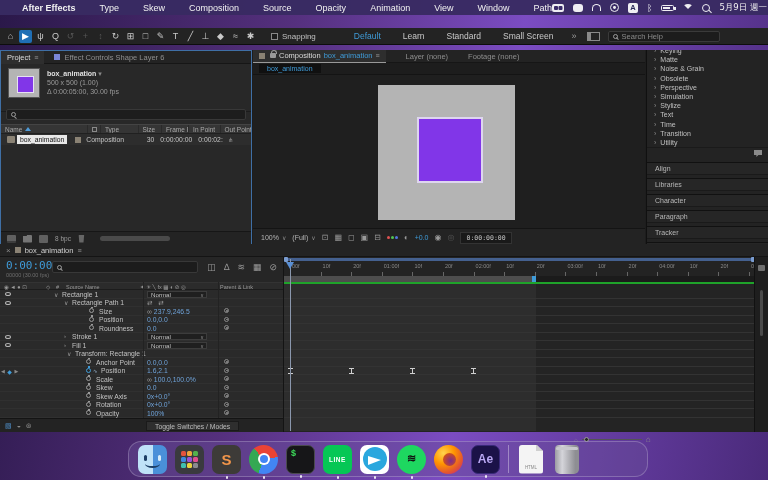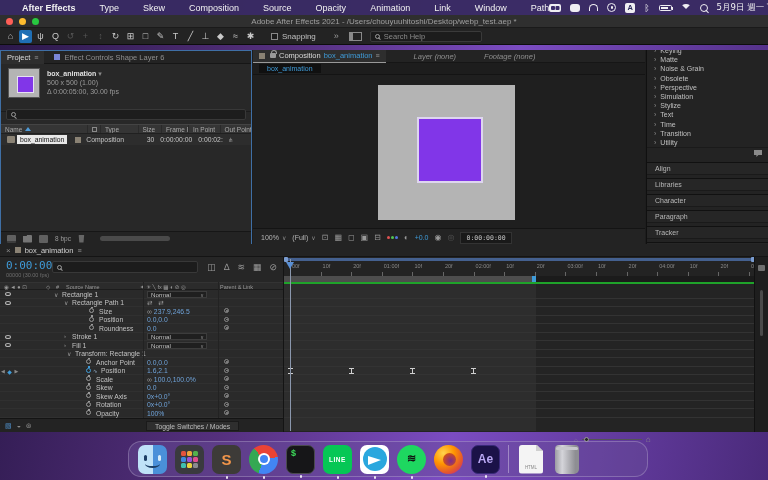--- a/index.html
+++ b/index.html
@@ -91,21 +91,21 @@
   #hscroll { width:70px; height:5px; background:#4a4a4a; border-radius:3px; margin-left:8px; }
 
   
   #comp-panel { position:absolute; left:253px; top:0; width:392px; height:196px; background:#262626; }
   #comp-tabs { height:13px; background:#232323; display:flex; align-items:center; font-size:7.5px; color:#8f8f8f; border-bottom:1px solid #161616; }
   #comp-tab-active { display:flex; align-items:center; gap:3px; padding:0 6px; height:13px; background:#2e2e2e; border-bottom:1px solid #999; color:#d8d8d8; }
   .tanchip { width:6px; height:6px; background:#8a8274; }
   .lock { width:6px; height:5px; background:#9a9a9a; position:relative; margin-left:2px; border-radius:1px; }
   .lock::before { content:""; position:absolute; left:1px; top:-3px; width:4px; height:3px; border:1px solid #9a9a9a; border-bottom:none; border-radius:3px 3px 0 0; }
   #comp-tab-active .comp-name { color:#3f9bd8; }
-  .ghost-tab { margin-left:28px;font-style:italic; }
+  .ghost-tab { margin-left:20px; }
   #comp-crumbs { height:12px; background:#1d1d1d; display:flex; align-items:center; border-bottom:1px solid #141414; }
   #crumb-chip { margin-left:6px; background:#101010; color:#3f9bd8; font-size:7px; padding:1px 8px; }
   #comp-stage { position:absolute; left:0; top:25px; width:392px; height:153px; background:#1f1f1f; }
   #canvas { position:absolute; left:125px; top:10px; width:137px; height:135px; background:#b4b4b4; }
   #purple-square { position:absolute; left:39px; top:32px; width:66px; height:66px; background:#8136e8; border:2px solid #ded6ef; }
   #comp-footer { position:absolute; left:0; bottom:0; width:392px; height:18px; background:#232323; border-top:1px solid #141414; display:flex; align-items:center; gap:6px; padding:0 8px; font-size:7px; color:#b5b5b5; }
   .dd { display:flex; align-items:center; gap:3px; }
   .dd .car { font-size:6px; color:#8a8a8a; }
   .cf-ic { color:#9a9a9a; font-size:8px; }
   .rgb-dots { display:flex; gap:1px; }
@@ -230,44 +230,38 @@
   <div id="menubar">
     <div class="apple"></div>
     <div id="menu-items">
         <span class="first">After Effects</span>
         <span>Type</span>
         <span>Skew</span>
         <span>Composition</span>
         <span>Source</span>
         <span>Opacity</span>
         <span>Animation</span>
-        <span>Link</span>
+        <span>View</span>
         <span>Window</span>
         <span>Path</span>
       </div>
     <div id="menu-right">
       <span class="mb-ic mi-cc"></span>
       <span class="mb-ic mi-chat"></span>
       <span class="mb-ic mi-head"></span>
       <span class="mb-ic mi-rec"></span>
       <span class="mb-ic mi-inp">A</span>
       <span class="mb-ic mi-bt">ᛒ</span>
       <span class="mb-ic mi-batt"></span>
       <span class="mb-ic mi-wifi"></span>
       <span class="mb-ic mi-srch"></span>
       <span id="clock">5月9日 週一 下午2:06</span>
     </div>
   </div>
 
-  <div id="titlebar">
-    <span class="tlight" style="background:#ff5f57"></span>
-    <span class="tlight" style="background:#febc2e"></span>
-    <span class="tlight" style="background:#28c840"></span>
-    <span id="title-text">Adobe After Effects 2021 - /Users/chouyuuhitoshi/Desktop/webp_test.aep *</span>
-  </div>
 
   <div id="aetoolbar">
     <div id="tools">
         <span class="tool ">⌂</span>
         <span class="tool active">▶</span>
         <span class="tool ">ψ</span>
         <span class="tool ">Q</span>
         <span class="tool disabled">↺</span>
         <span class="tool disabled">+</span>
         <span class="tool disabled">↕</span>
@@ -279,20 +273,26 @@
         <span class="tool ">╱</span>
         <span class="tool ">⊥</span>
         <span class="tool ">◆</span>
         <span class="tool ">≈</span>
         <span class="tool ">✱</span>
       </div>
     <div id="snap-wrap">
       <span id="snap-box"></span>
       <span>Snapping</span>
     </div>
+    <div id="workspaces">
+        <span class="ws active">Default</span>
+        <span class="ws">Learn</span>
+        <span class="ws">Standard</span>
+        <span class="ws">Small Screen</span>
+      </div>
     <span id="ws-more">»</span>
     <span id="ws-icon"></span>
     <div id="help-search">
       <span class="mag"></span>
       <span>Search Help</span>
     </div>
   </div>
 
   <div id="main">
 

